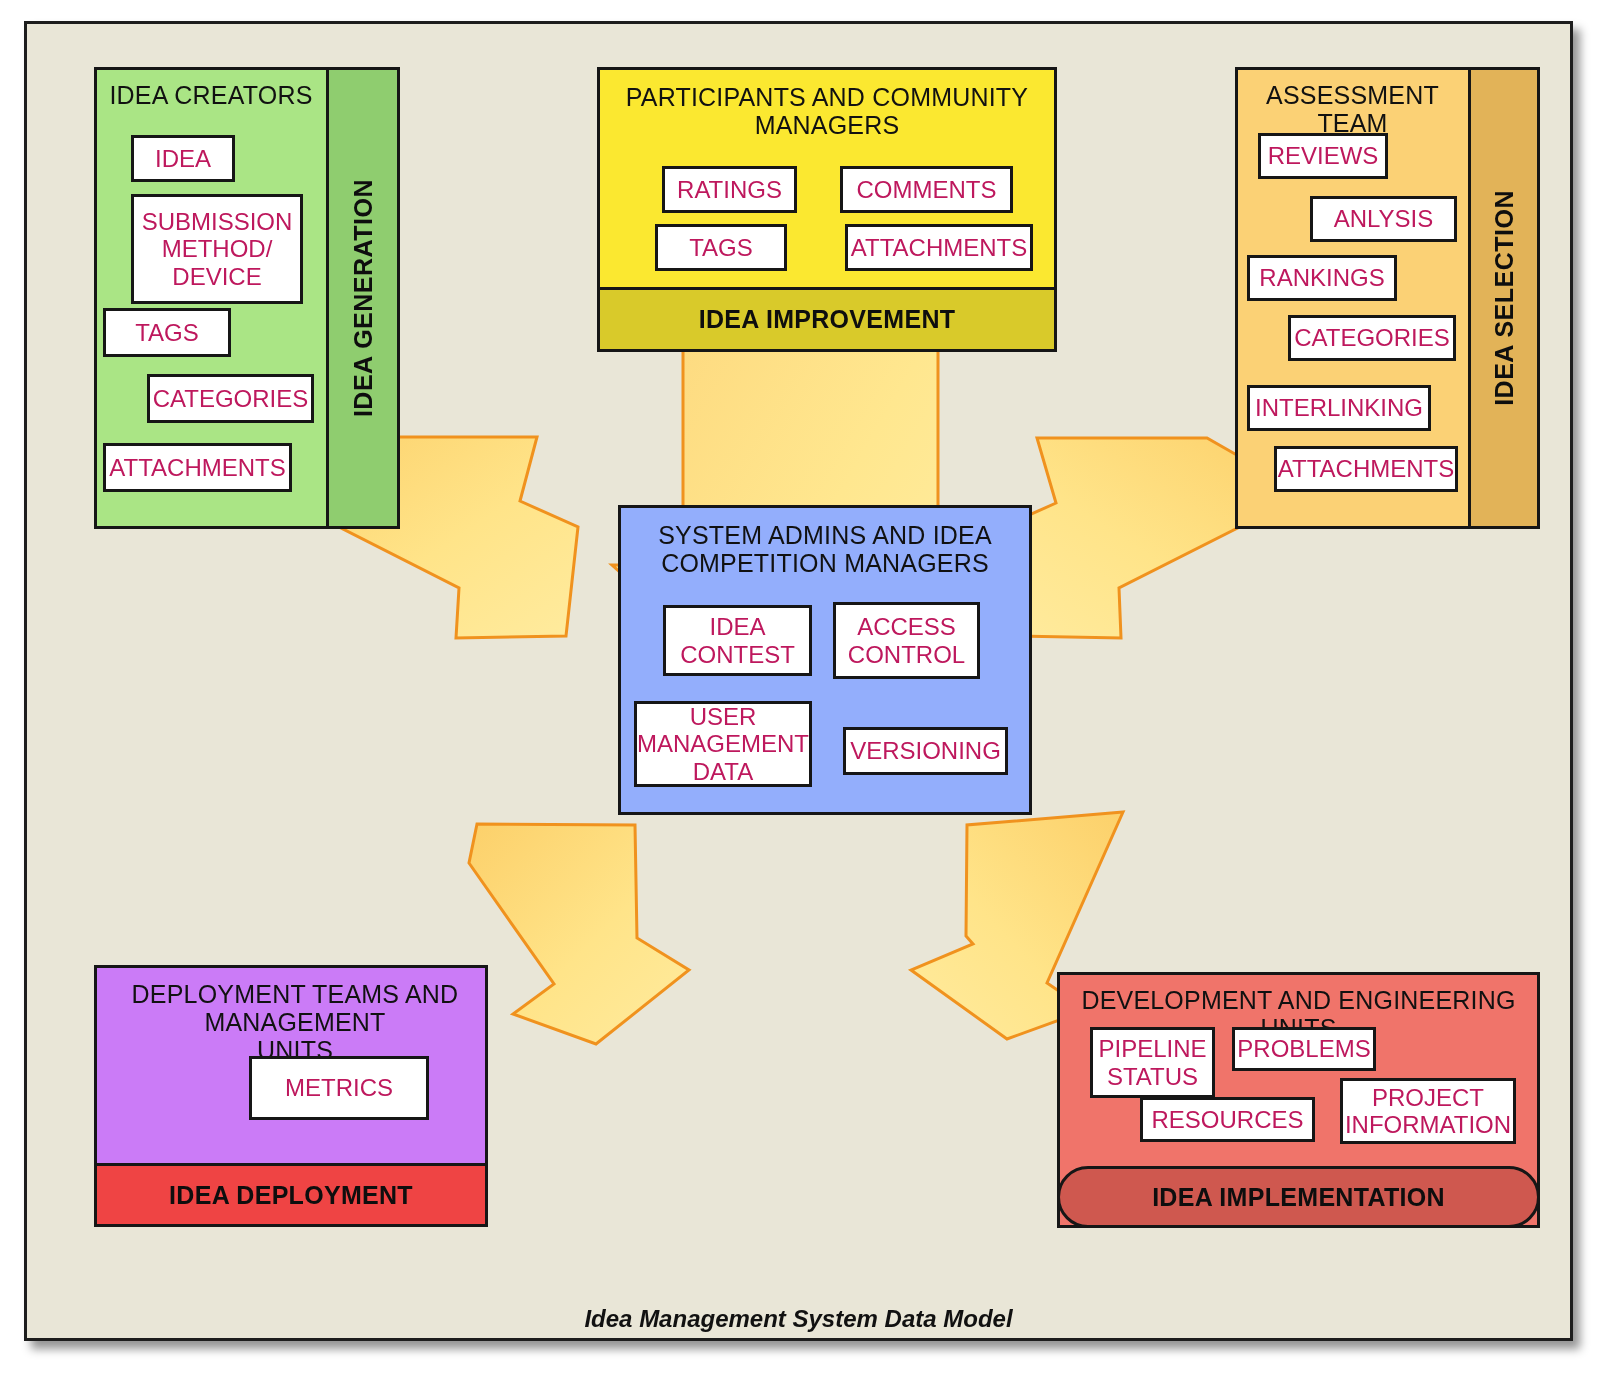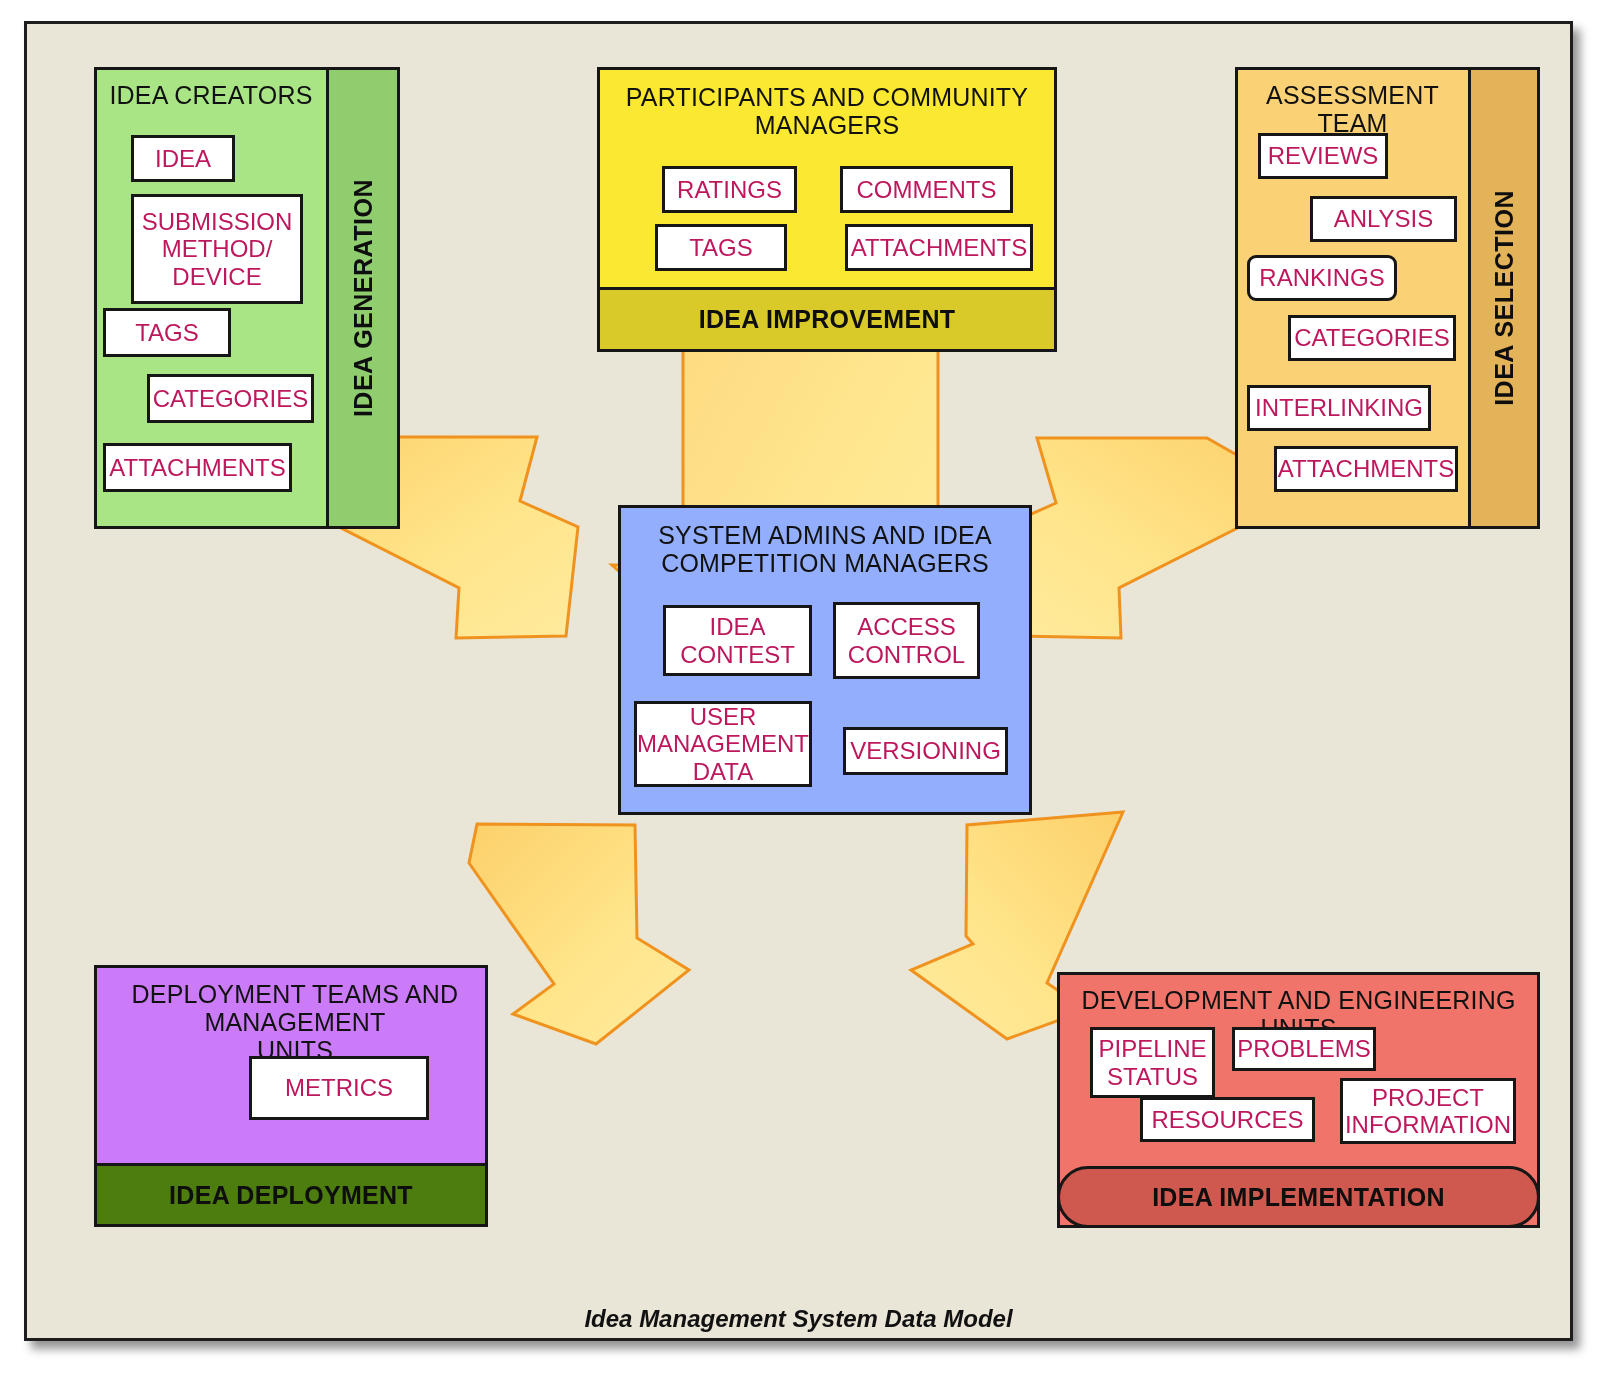--- a/index.html
+++ b/index.html
@@ -108,21 +108,21 @@
 
   #box-participants  { left: 570px;  top: 43px;   width: 460px;  height: 285px;  background: #fbe830; }
   #box-participants .phase-bar { height: 65px; background: #d9ca2a; }
 
   #box-assessment    { left: 1208px; top: 43px;   width: 305px;  height: 462px;  background: #fbd175; }
   #box-assessment .phase-side { width: 72px; background: #e2b358; }
 
   #box-admins        { left: 591px;  top: 481px;  width: 414px;  height: 310px;  background: #93aefc; }
 
   #box-deployment    { left: 67px;   top: 941px;  width: 394px;  height: 262px;  background: #cb7bf7; padding-left: 8px; }
-  #box-deployment .phase-bar { height: 64px; background: #4d7c0f; }
+  #box-deployment .phase-bar { height: 64px; background: #ef4444; }
 
   #box-development   { left: 1030px; top: 948px;  width: 483px;  height: 256px;  background: #f0746a; }
   #box-development .phase-bar { height: 62px; background: #cf584f; border-radius: 31px; }
 
   
   .caption {
     position: absolute;
     left: 0;
     right: 0;
     top: 1281px;
@@ -206,21 +206,21 @@
       <div class="chip" style="left:245px; top:154px; width:188px; height:47px;">ATTACHMENTS</div>
       <div class="phase-bar">
         <span>IDEA IMPROVEMENT</span>
       </div>
     </div>
 
     <div class="actor" id="box-assessment">
       <div class="actor-title" style="padding-top:11px; padding-right:70px;">ASSESSMENT TEAM</div>
       <div class="chip" style="left:20px;  top:63px;  width:130px; height:46px;">REVIEWS</div>
       <div class="chip" style="left:72px;  top:126px; width:147px; height:46px;">ANLYSIS</div>
-      <div class="chip" style="left:9px;   top:185px; width:150px; height:46px;border-radius:9px;">RANKINGS</div>
+      <div class="chip" style="left:9px;   top:185px; width:150px; height:46px;">RANKINGS</div>
       <div class="chip" style="left:50px;  top:245px; width:168px; height:46px;">CATEGORIES</div>
       <div class="chip" style="left:9px;   top:315px; width:184px; height:46px;">INTERLINKING</div>
       <div class="chip" style="left:36px;  top:376px; width:184px; height:46px;">ATTACHMENTS</div>
       <div class="phase-side">
         <span>IDEA SELECTION</span>
       </div>
     </div>
 
     <div class="actor" id="box-admins">
       <div class="actor-title" style="padding-top:13px; white-space:pre-line;">SYSTEM ADMINS AND IDEA

